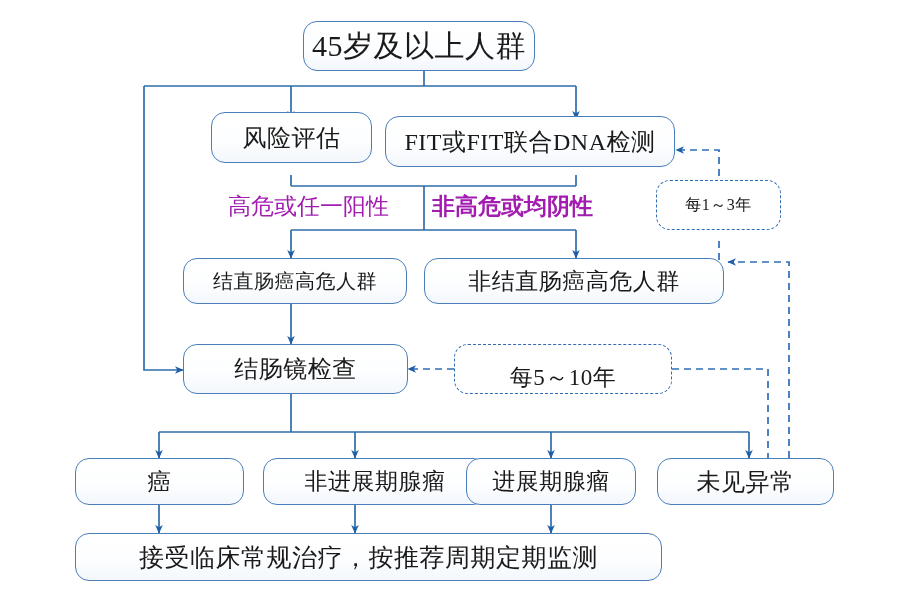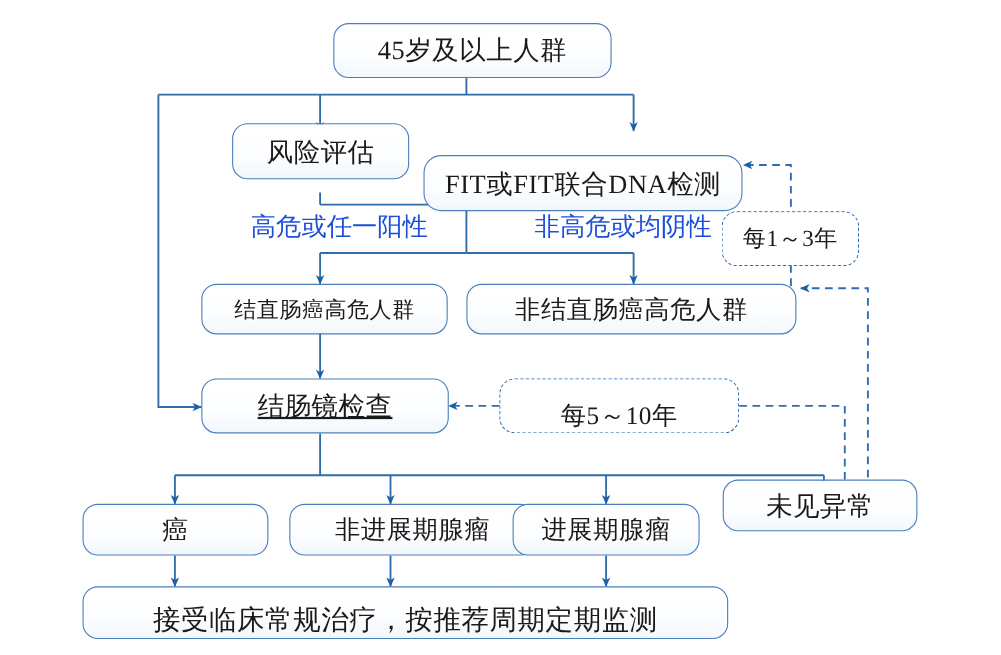--- a/index.html
+++ b/index.html
@@ -27,21 +27,21 @@
     z-index:5;
   }
   .node.dashed{
     border-style:dashed;
     border-width:1.8px;
     border-color:#2f6cb5;
     background:#ffffff;
   }
   .label{
     position:absolute;
-    color:#1d4ed8;
+    color:#a21caf;
     white-space:nowrap;
     z-index:6;
     background:transparent;
   }
 </style>
 </head>
 <body>
 
 <div id="stage">
 
@@ -103,73 +103,73 @@
       <path d="M680,281 L719,281 L719,238"></path>
 
       <path d="M789,458 L789,262 L728,262" marker-end="url(#ahL)"></path>
 
       <path d="M672,369 L768,369 L768,458"></path>
 
       <path d="M454,369 L408,369" marker-end="url(#ahL)"></path>
     </g>
   </svg>
 
-  <div class="node" style="left:303px;top:21px;width:253px;height:50px;font-size:24px;">
+  <div class="node" style="left:303px;top:21px;width:232px;height:50px;font-size:30px;">
     <span>45岁及以上人群</span>
   </div>
 
   <div class="node" style="left:211px;top:112px;width:161px;height:51px;font-size:24px;">
     <span>风险评估</span>
   </div>
 
-  <div class="node" style="left:385px;top:141px;width:290px;height:51px;font-size:24px;border-radius:16px;">
+  <div class="node" style="left:385px;top:116px;width:290px;height:51px;font-size:24px;">
     <span>FIT或FIT联合DNA检测</span>
   </div>
 
   <div class="label" style="left:201px;top:191px;width:215px;text-align:center;font-size:23px;">
     <span>高危或任一阳性</span>
   </div>
 
-  <div class="label" style="left:432px;top:191px;width:215px;text-align:right;font-size:23px;">
+  <div class="label" style="left:432px;top:191px;width:215px;text-align:left;font-size:23px;font-weight:bold;">
     <span>非高危或均阴性</span>
   </div>
 
   <div class="node" style="left:183px;top:258px;width:224px;height:46px;font-size:20px;">
     <span>结直肠癌高危人群</span>
   </div>
 
   <div class="node" style="left:424px;top:258px;width:300px;height:46px;font-size:23px;">
     <span>非结直肠癌高危人群</span>
   </div>
 
-  <div class="node dashed" style="left:656px;top:192px;width:125px;height:50px;font-size:21px;">
+  <div class="node dashed" style="left:656px;top:180px;width:125px;height:50px;font-size:16px;">
     <span>每1～3年</span>
   </div>
 
-  <div class="node" style="left:183px;top:344px;width:225px;height:50px;font-size:24px;text-decoration:underline;">
+  <div class="node" style="left:183px;top:344px;width:225px;height:50px;font-size:24px;">
     <span>结肠镜检查</span>
   </div>
 
   <div class="node dashed" style="left:454px;top:344px;width:218px;height:50px;font-size:23px;align-items:flex-end;">
     <span>每5～10年</span>
   </div>
 
   <div class="node" style="left:75px;top:458px;width:169px;height:47px;font-size:24px;">
     <span>癌</span>
   </div>
 
   <div class="node" style="left:263px;top:458px;width:224px;height:47px;font-size:23px;">
     <span>非进展期腺瘤</span>
   </div>
 
   <div class="node" style="left:466px;top:458px;width:170px;height:47px;font-size:23px;">
     <span>进展期腺瘤</span>
   </div>
 
-  <div class="node" style="left:657px;top:436px;width:177px;height:47px;font-size:24px;">
+  <div class="node" style="left:657px;top:458px;width:177px;height:47px;font-size:24px;">
     <span>未见异常</span>
   </div>
 
-  <div class="node" style="left:75px;top:533px;width:587px;height:48px;font-size:25px;align-items:flex-end;">
+  <div class="node" style="left:75px;top:533px;width:587px;height:48px;font-size:25px;">
     <span>接受临床常规治疗，按推荐周期定期监测</span>
   </div>
 
 </div>
 
 </body></html>

